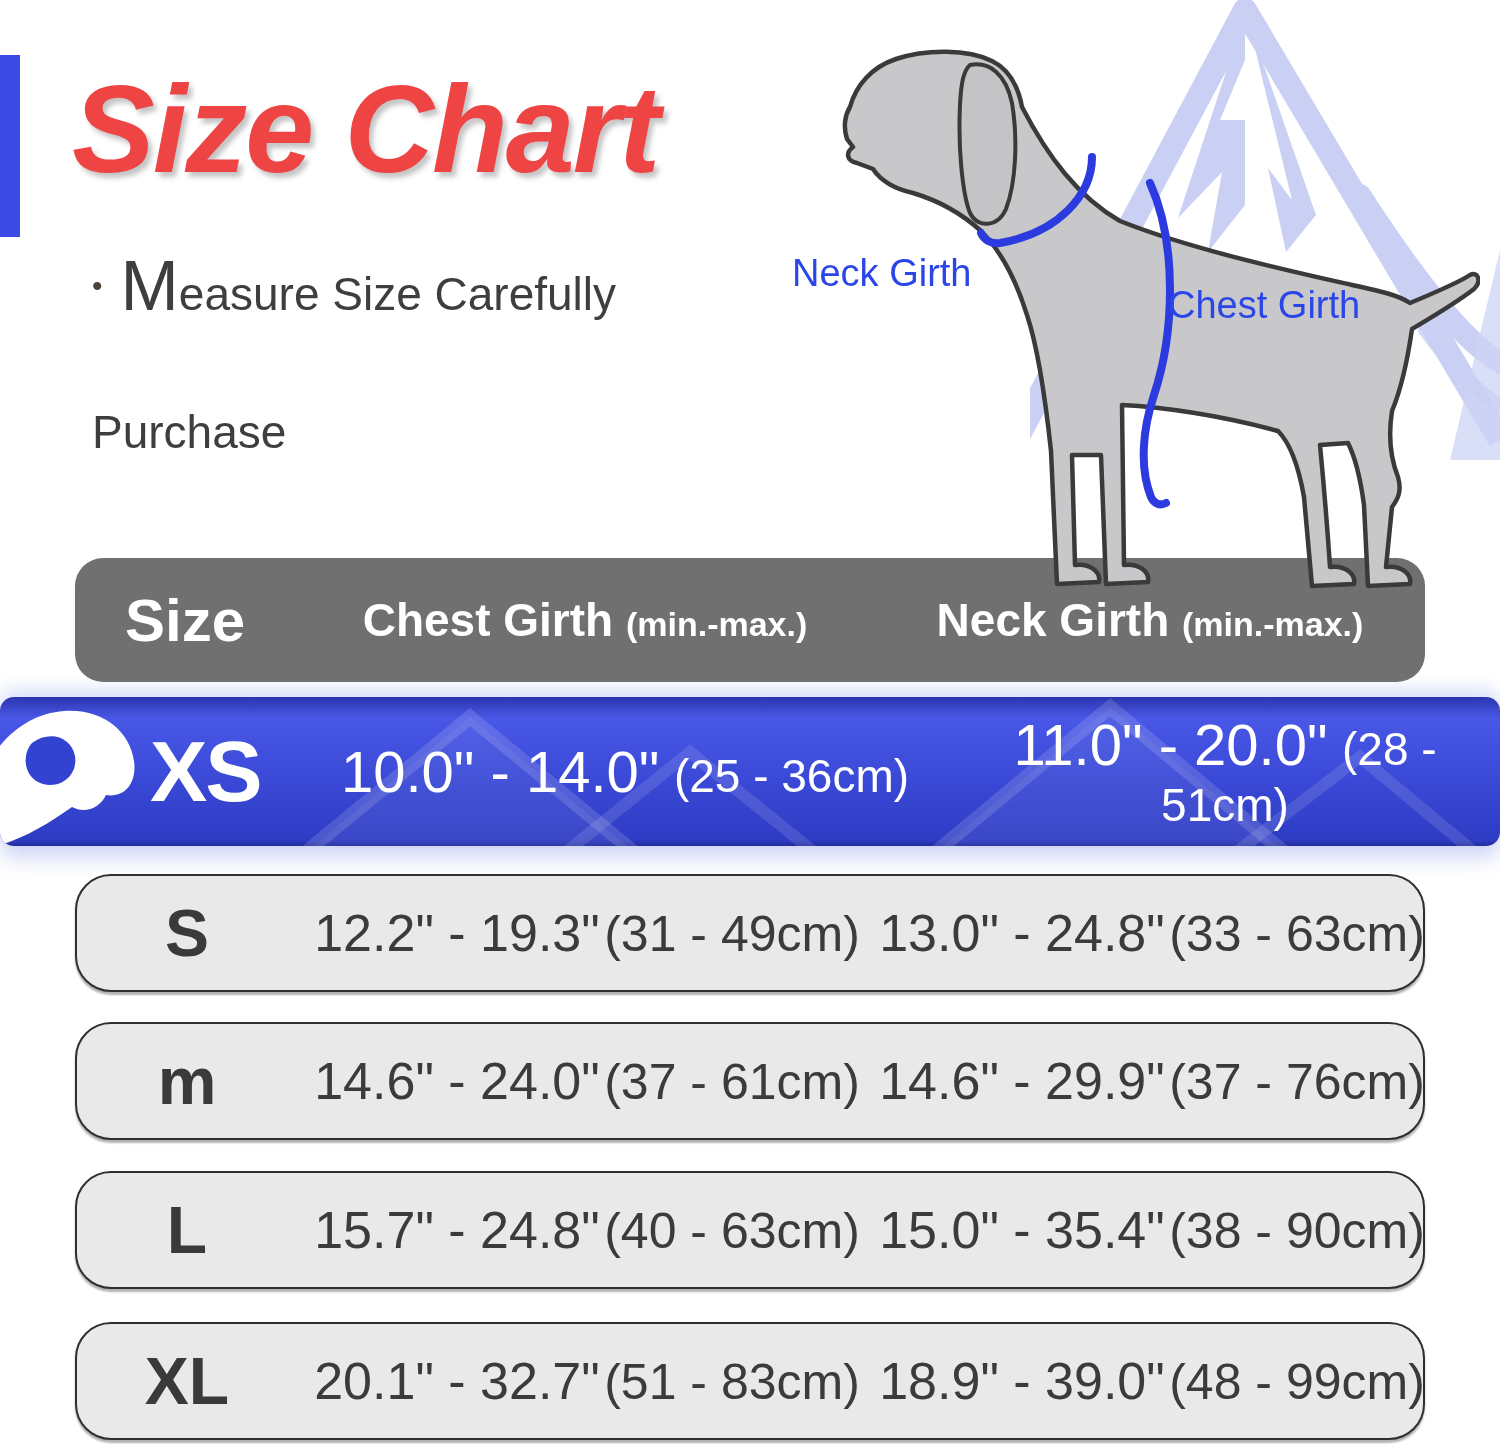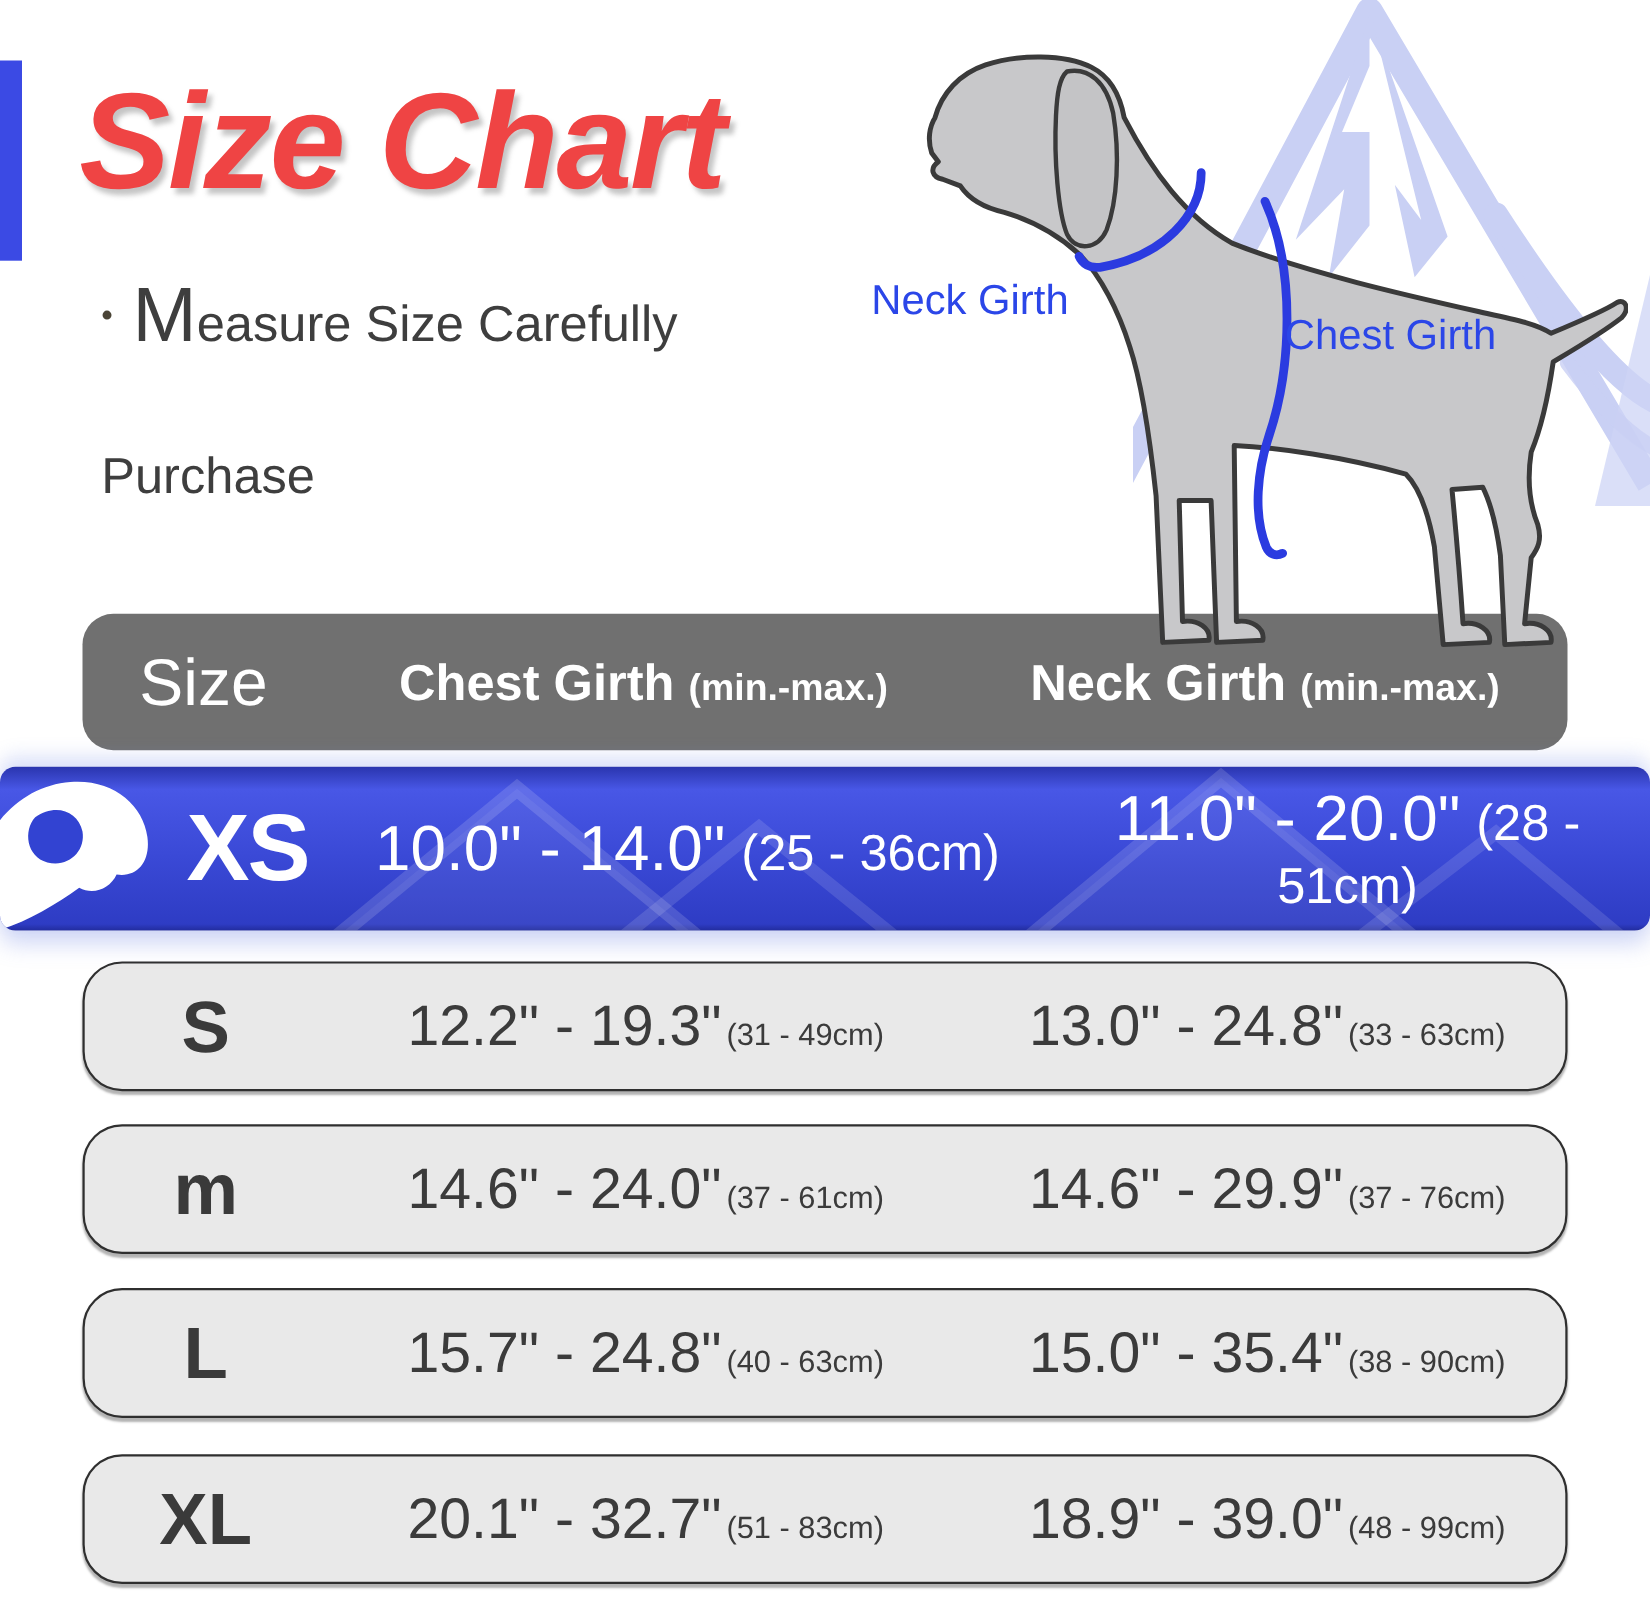--- a/index.html
+++ b/index.html
@@ -36,51 +36,51 @@
   }
   .girth-label.neck{left:792px;top:252px;}
   .girth-label.chest{left:1168px;top:284px;}
   
   .thead{
     position:absolute;left:75px;top:558px;width:1350px;height:124px;
     background:#707070;border-radius:28px;z-index:2;
     display:grid;grid-template-columns:220px 580px 550px;align-items:center;
     color:#fff;
   }
-  .thead .h-size{font-size:60px;font-weight:normal;text-align:center;}
+  .thead .h-size{font-size:60px;font-weight:bold;text-align:center;}
   .thead .h-col{font-size:46px;font-weight:bold;text-align:center;white-space:nowrap;}
   .thead .minmax{font-size:34px;font-weight:bold;}
   
   .band-xs{
     position:absolute;left:0;top:697px;width:1500px;height:149px;z-index:2;
     background:linear-gradient(180deg,#2a35ae 0%,#4857e6 14%,#3a49d6 55%,#2e3cc4 96%,#222c9e 100%);
     border-radius:14px;
     box-shadow:0 12px 20px rgba(120,140,230,.35), 0 -10px 16px rgba(120,140,230,.22);
     display:flex;align-items:center;color:#fff;overflow:hidden;
   }
   .band-xs .wm{position:absolute;left:0;top:0;width:1500px;height:149px;}
   .band-xs .head-blob{position:relative;width:150px;height:149px;flex:0 0 150px;}
   .band-xs .head-blob svg{position:absolute;left:-8px;top:2px;}
-  .band-xs .sz{flex:0 0 150px;text-align:center;font-size:86px;font-weight:bold;position:relative;letter-spacing:-2px;}
+  .band-xs .sz{flex:0 0 150px;text-align:left;font-size:86px;font-weight:bold;position:relative;letter-spacing:-2px;}
   .band-xs .val-neck{flex:0 0 650px;text-align:center;position:relative;}
   .band-xs .val-chest{flex:1 1 auto;text-align:center;position:relative;}
   .band-xs .inch{font-size:58px;}
   .band-xs .cm{font-size:46px;margin-left:10px;}
   
   .size-row{
     position:absolute;left:75px;width:1350px;height:118px;z-index:1;
     background:#e9e9e9;border:2px solid #2f2f2f;border-radius:36px;
     box-shadow:0 3px 2px rgba(0,0,0,.30);
     display:grid;grid-template-columns:220px 580px 550px;align-items:center;
     color:#3b3b3b;box-sizing:border-box;
   }
   .size-row .sz{font-size:66px;font-weight:bold;text-align:center;color:#3a3a3a;}
   .size-row .val{text-align:center;white-space:nowrap;}
   .size-row .inch{font-size:52px;}
-  .size-row .cm{font-size:28px;margin-left:0;}
+  .size-row .cm{font-size:50px;margin-left:0;}
   .row-s {top:874px;}
   .row-m {top:1022px;}
   .row-l {top:1171px;}
   .row-xl{top:1322px;}
 </style>
 </head>
 <body>
 
 <svg class="mountain" viewBox="0 0 470 460" fill="none">
   <path d="M -30,470 L 215,10 L 470,440" stroke="#c9d0f4" stroke-width="24" stroke-linejoin="round" fill="#ffffff"></path>

